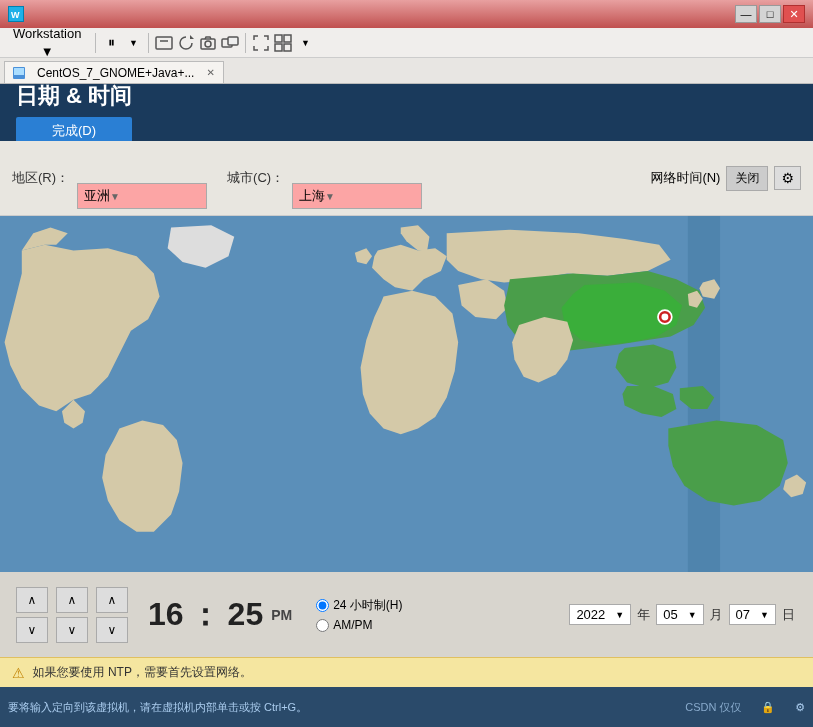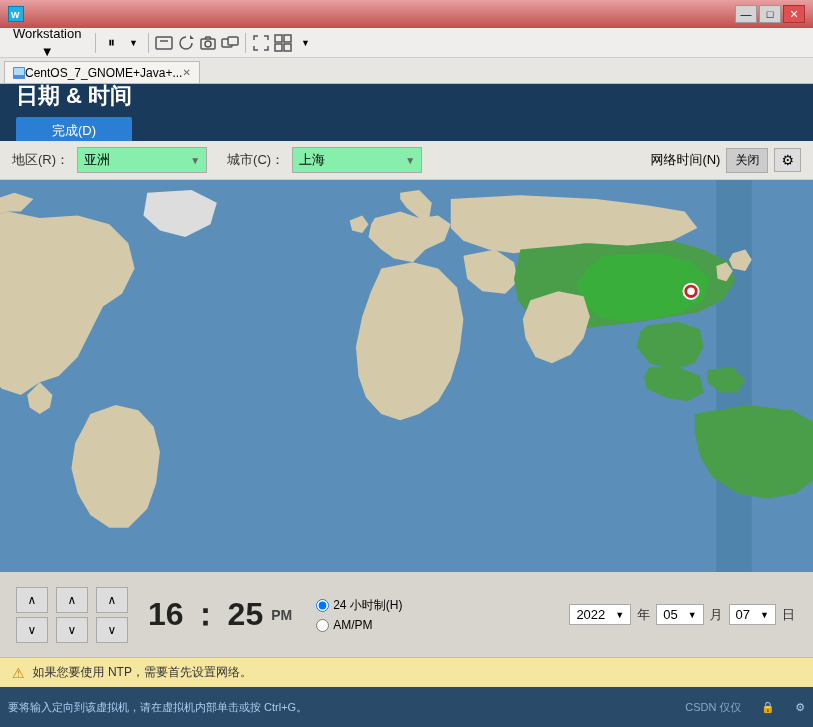--- a/index.html
+++ b/index.html
@@ -51,21 +51,21 @@
       align-items: flex-end;
       padding: 0 4px;
       border-bottom: 1px solid #bbb;
     }
     .tab {
       background: #f5f3f0;
       border: 1px solid #bbb;
       border-bottom: none;
       padding: 0 8px;
       font-size: 12px;
-      display: flex; align-items: center; gap: 0;
+      display: flex; align-items: center; gap: 12px;
       cursor: pointer;
       height: 22px;
     }
     .tab-close { font-size: 10px; cursor: pointer; color: #666; }
 
     
     .vm-content {
       background: #1a3a5c;
       flex: 1;
       display: flex;
@@ -110,22 +110,22 @@
       background: #e8e6e0;
       padding: 6px 12px;
       display: flex;
       align-items: center;
       gap: 8px;
       border-bottom: 1px solid #ccc;
     }
     .region-label { font-size: 13px; color: #333; }
     .region-select {
       display: flex; align-items: center;
-      background: #86efac; border: 1px solid #aaa; padding: 3px 6px;
-      min-width: 120px; justify-content: space-between; cursor: pointer;
+      background: #fca5a5; border: 1px solid #aaa; padding: 3px 6px;
+      min-width: 120px; justify-content: flex-start; cursor: pointer; margin-top: 36px;
     }
     .region-select-arrow { font-size: 10px; color: #666; }
     .network-time { display: flex; align-items: center; gap: 6px; margin-left: auto; }
     .switch-off { background: #ccc; border: 1px solid #aaa; padding: 3px 8px; font-size: 12px; cursor: pointer; }
     .gear-btn { background: #ddd; border: 1px solid #aaa; padding: 3px 6px; cursor: pointer; font-size: 14px; }
 
     
     .world-map-container {
       flex: 1;
       background: #5588bb;

